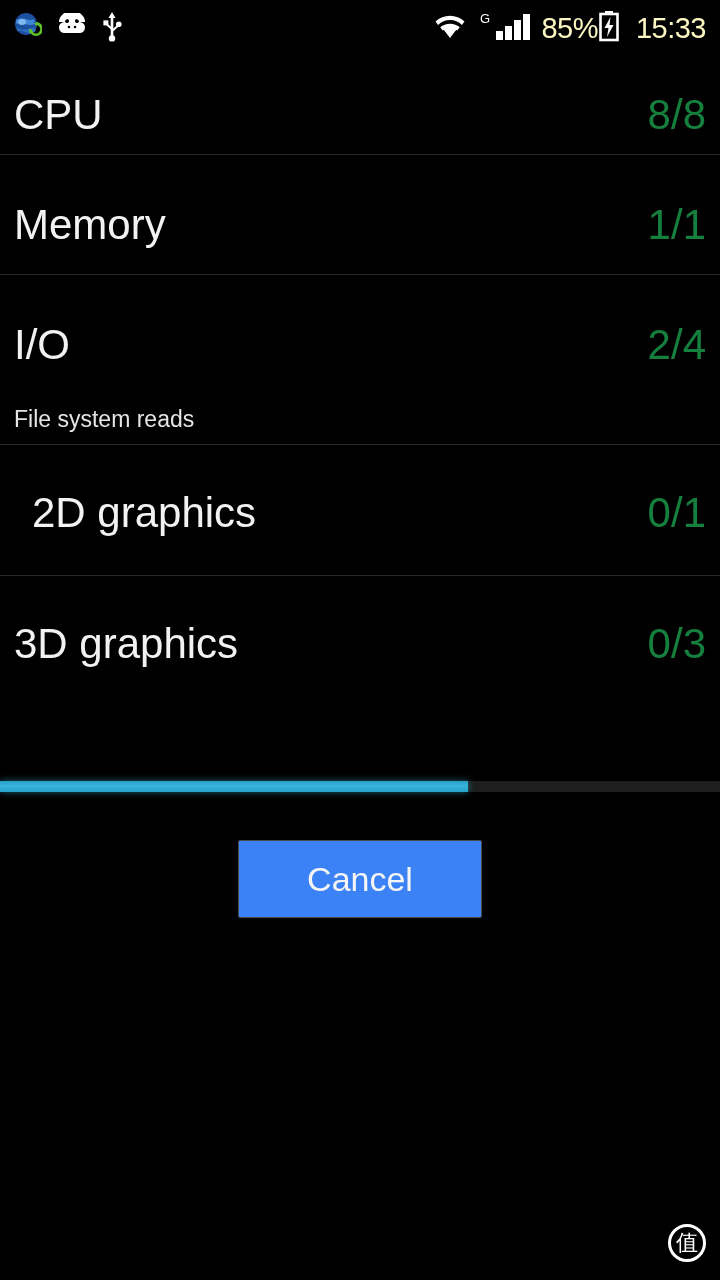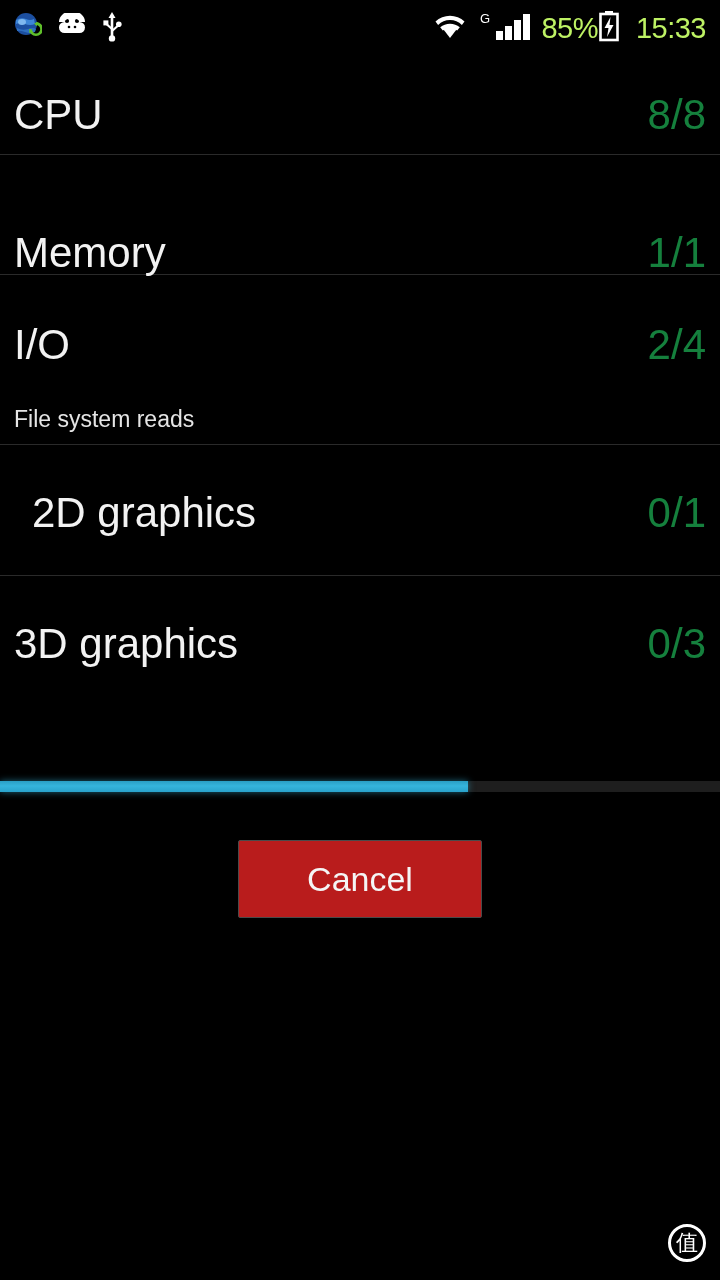--- a/index.html
+++ b/index.html
@@ -16,21 +16,21 @@
     position:absolute; left:0; top:0; width:720px; height:56px;
     display:flex; align-items:center;
   }
   #status-left { display:flex; align-items:center; padding-left:12px; gap:14px; }
   #status-right {
     margin-left:auto; display:flex; align-items:center;
     padding-right:14px; gap:9px;
   }
   .sb-icon { display:block; }
   #status-battery-text, #status-clock {
-    color:#bef264; font-size:29px; line-height:29px; letter-spacing:-0.5px;
+    color:#fef9c3; font-size:29px; line-height:29px; letter-spacing:-0.5px;
   }
   #status-clock { margin-left:7px;text-align:right; }
   .pct-batt { display:flex; align-items:center; }
 
   
   #test-list { position:absolute; left:0; top:56px; width:720px; }
   .row {
     position:relative; width:720px;
     padding:0 14px;
     display:flex; align-items:flex-start;
@@ -48,21 +48,21 @@
     font-weight:400; white-space:nowrap;
   }
   .row-sub {
     color:#e5e5e5; font-size:23px; line-height:23px;
     padding-top:6px;
   }
   .divider {
     width:720px; height:1px; background:#2a2a2a;
   }
   .row-cpu   { height:98px; padding-top:38px;justify-content:flex-end; }
-  .row-mem   { height:119px; padding-top:49px;align-items:flex-end; }
+  .row-mem   { height:119px; padding-top:49px; }
   .row-io    { height:169px; padding-top:49px; flex-direction:column; }
   .row-2d    { height:130px; padding-top:47px;padding-left:32px; }
   .row-3d    { height:128px; padding-top:47px; }
   .row-io .row-main { margin-bottom:0; }
   .row-io .row-sub  { padding-top:42px; }
 
   
   #progress-track {
     position:absolute; left:0; top:781px; width:720px; height:11px;
     background:#1e1e1e;
@@ -70,21 +70,21 @@
   #progress-fill {
     height:11px;
     background:linear-gradient(to bottom,#2a9ec4 0%,#35b4dc 45%,#29a2cb 100%);
     box-shadow:0 0 7px rgba(53,180,220,0.55);
   }
 
   
   #cancel-button {
     position:absolute; left:238px; top:840px;
     width:244px; height:78px;
-    background:#b91c1c;
+    background:#3b82f6;
     border:1px solid #4a4a4a;
     border-radius:2px;
     color:#f5f5f5; font-size:34px;
     font-family:"Liberation Sans", sans-serif;
     display:flex; align-items:center; justify-content:center;
     cursor:pointer;
   }
 
   
   #watermark {

